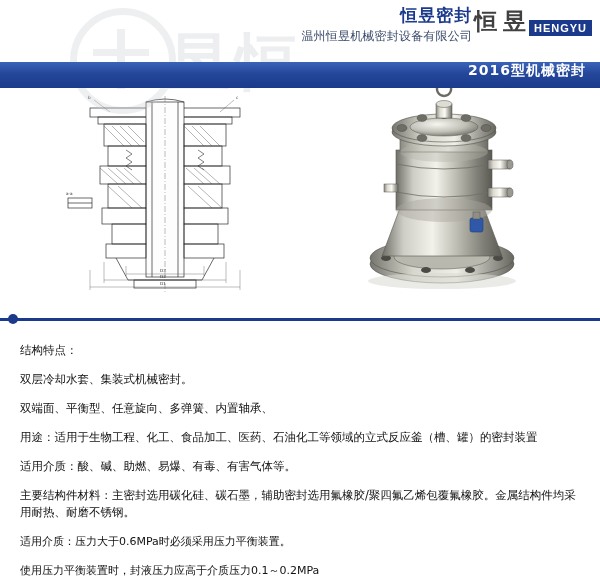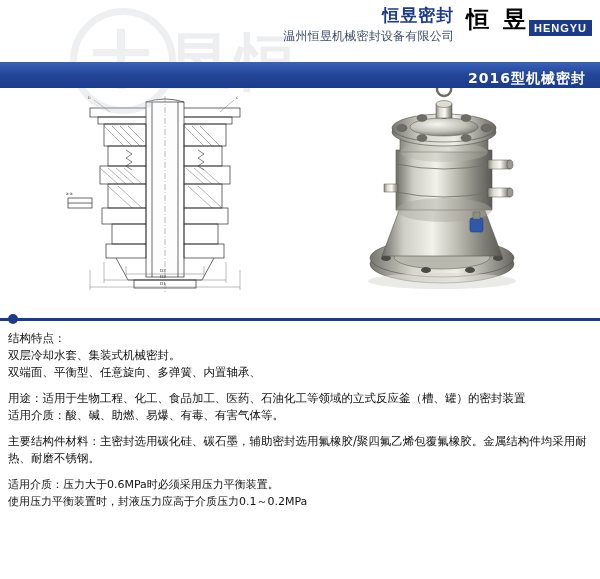--- a/index.html
+++ b/index.html
@@ -71,21 +71,21 @@
   .header {
     position: relative;
     height: 56px;
   }
   .brand {
     position: absolute;
     right: 8px;
     top: 6px;
     display: flex;
     align-items: flex-start;
-    gap: 12px;
+    gap: 2px;
     z-index: 10;
   }
   .brand-cn {
     text-align: right;
   }
   .brand-cn .cn-big {
     font-size: 17px;
     font-weight: bold;
     color: #1b3a8c;
     letter-spacing: 1px;
@@ -100,23 +100,23 @@
     font-family: "DejaVu Sans", sans-serif;
   }
   .brand-mark {
     display: flex;
     align-items: center;
     gap: 3px;
   }
   .mark-char {
     font-size: 23px;
     font-weight: bold;
-    color: #000000;
+    color: #404040;
     line-height: 1;
-    font-family: Liberation Mono, monospace;
+    font-family: Liberation Serif, serif;
   }
   .brand-en {
     background: #1b3a8c;
     color: #ffffff;
     font-size: 11px;
     font-weight: bold;
     letter-spacing: 1px;
     padding: 2px 5px;
     margin-top: 14px;
     font-family: "Liberation Sans", sans-serif;
@@ -128,21 +128,21 @@
     left: 0;
     top: 62px;
     width: 600px;
     height: 26px;
     background: linear-gradient(to bottom, #3a63b8 0%, #24479a 45%, #1b3a8c 100%);
     z-index: 8;
   }
   .title-bar .title-text {
     position: absolute;
     right: 14px;
-    top: 8px;
+    top: 0;
     color: #ffffff;
     font-size: 14px;
     font-weight: bold;
     letter-spacing: 1px;
     font-family: "DejaVu Sans", sans-serif;
   }
 
   
   .figures {
     position: absolute;
@@ -193,21 +193,21 @@
     width: 584px;
     font-size: 11.5px;
     line-height: 17px;
     color: #111111;
     font-family: "DejaVu Sans", sans-serif;
   }
   .sec {
     margin-bottom: 9px;
   }
   .sec p {
-    margin: 0;
+    margin: 12px;
   }
   .lbl {
     font-weight: normal;
   }
   .small-note {
     font-size: 11px;
   }
 </style>
 </head>
 <body>

